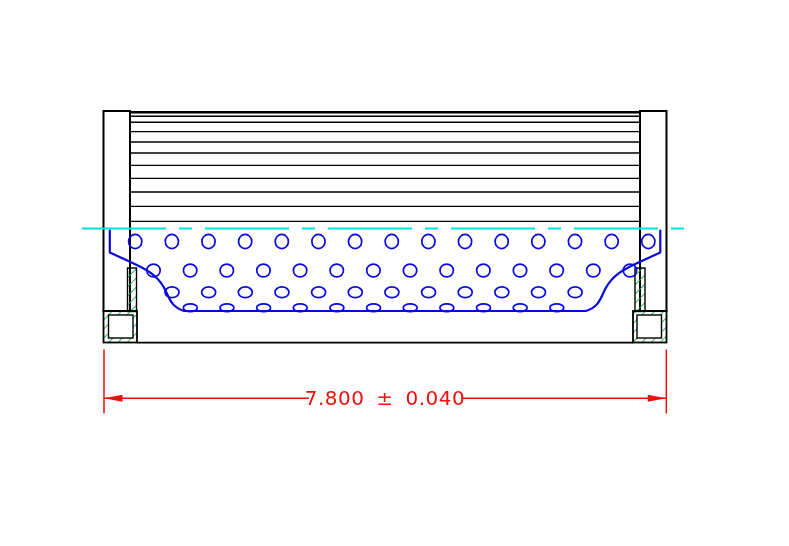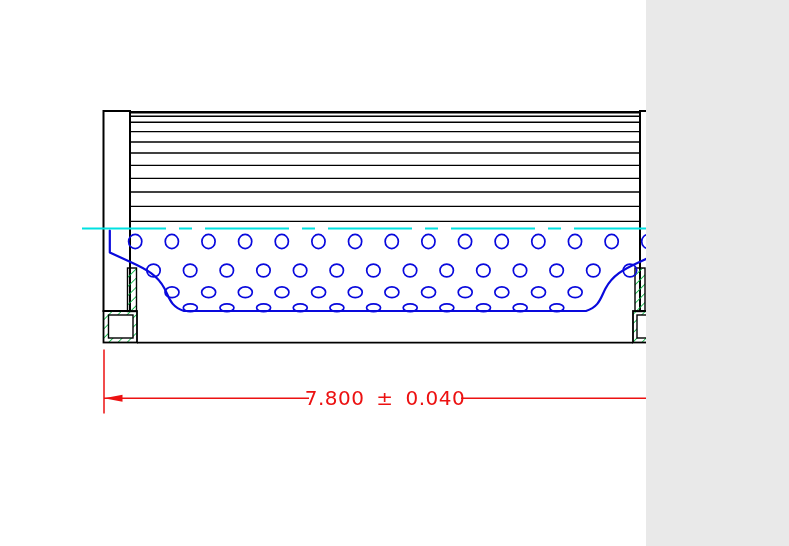--- a/index.html
+++ b/index.html
@@ -5,21 +5,21 @@
   :root{
     --background:#ffffff;
     --outline:#000000;
     --core:#0909dd;
     --centerline:#00e1e1;
     --gasket-hatch:#00b43c;
     --dimension:#ec1111;
   }
   html,body{margin:0;padding:0;background:#e9e9e9;}
   .canvas{
-    width:646px;height:546px;
+    width:789px;height:546px;
     background:var(--background);
     position:relative;
     font-family:"DejaVu Sans","Liberation Sans",sans-serif;
     overflow:hidden;
   }
   svg{position:absolute;left:0;top:0;}
   .edge        {stroke:var(--outline);stroke-width:2.4;fill:none;}
   .pleat-line  {stroke:var(--outline);stroke-width:1.4;fill:none;}
   .cap-bar     {stroke:var(--outline);stroke-width:2;fill:#ffffff;}
   .cap-thin    {stroke:var(--outline);stroke-width:1.4;}

